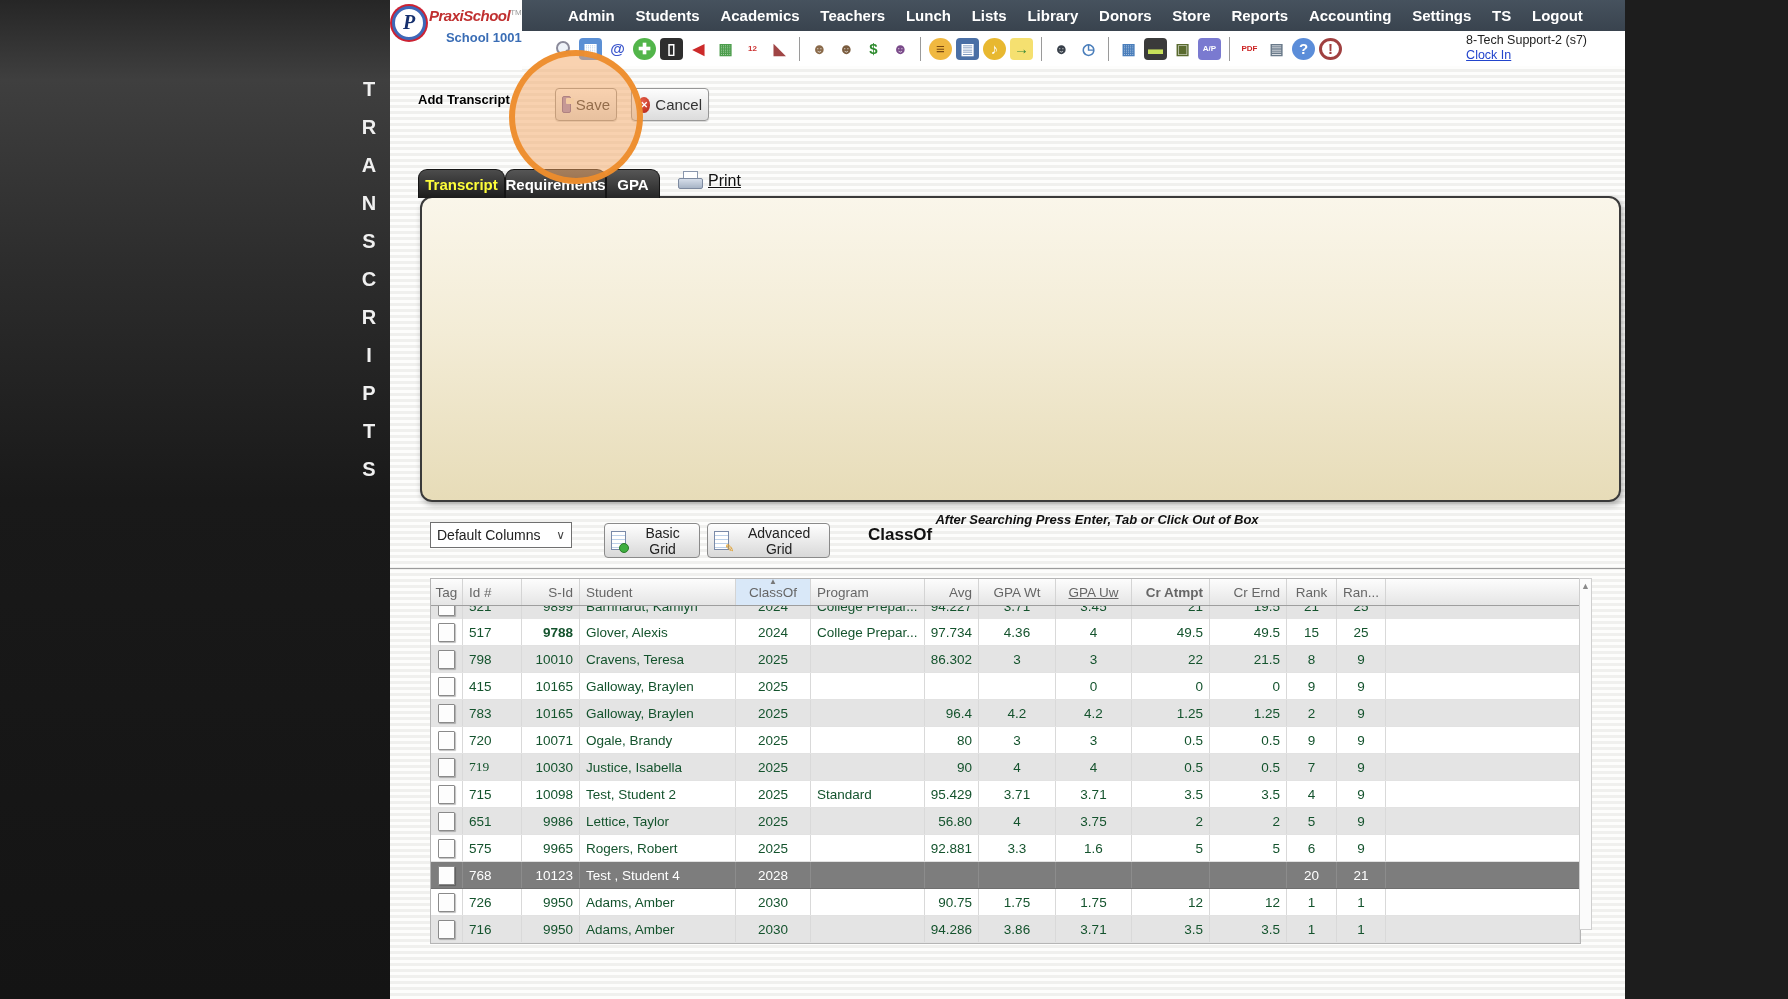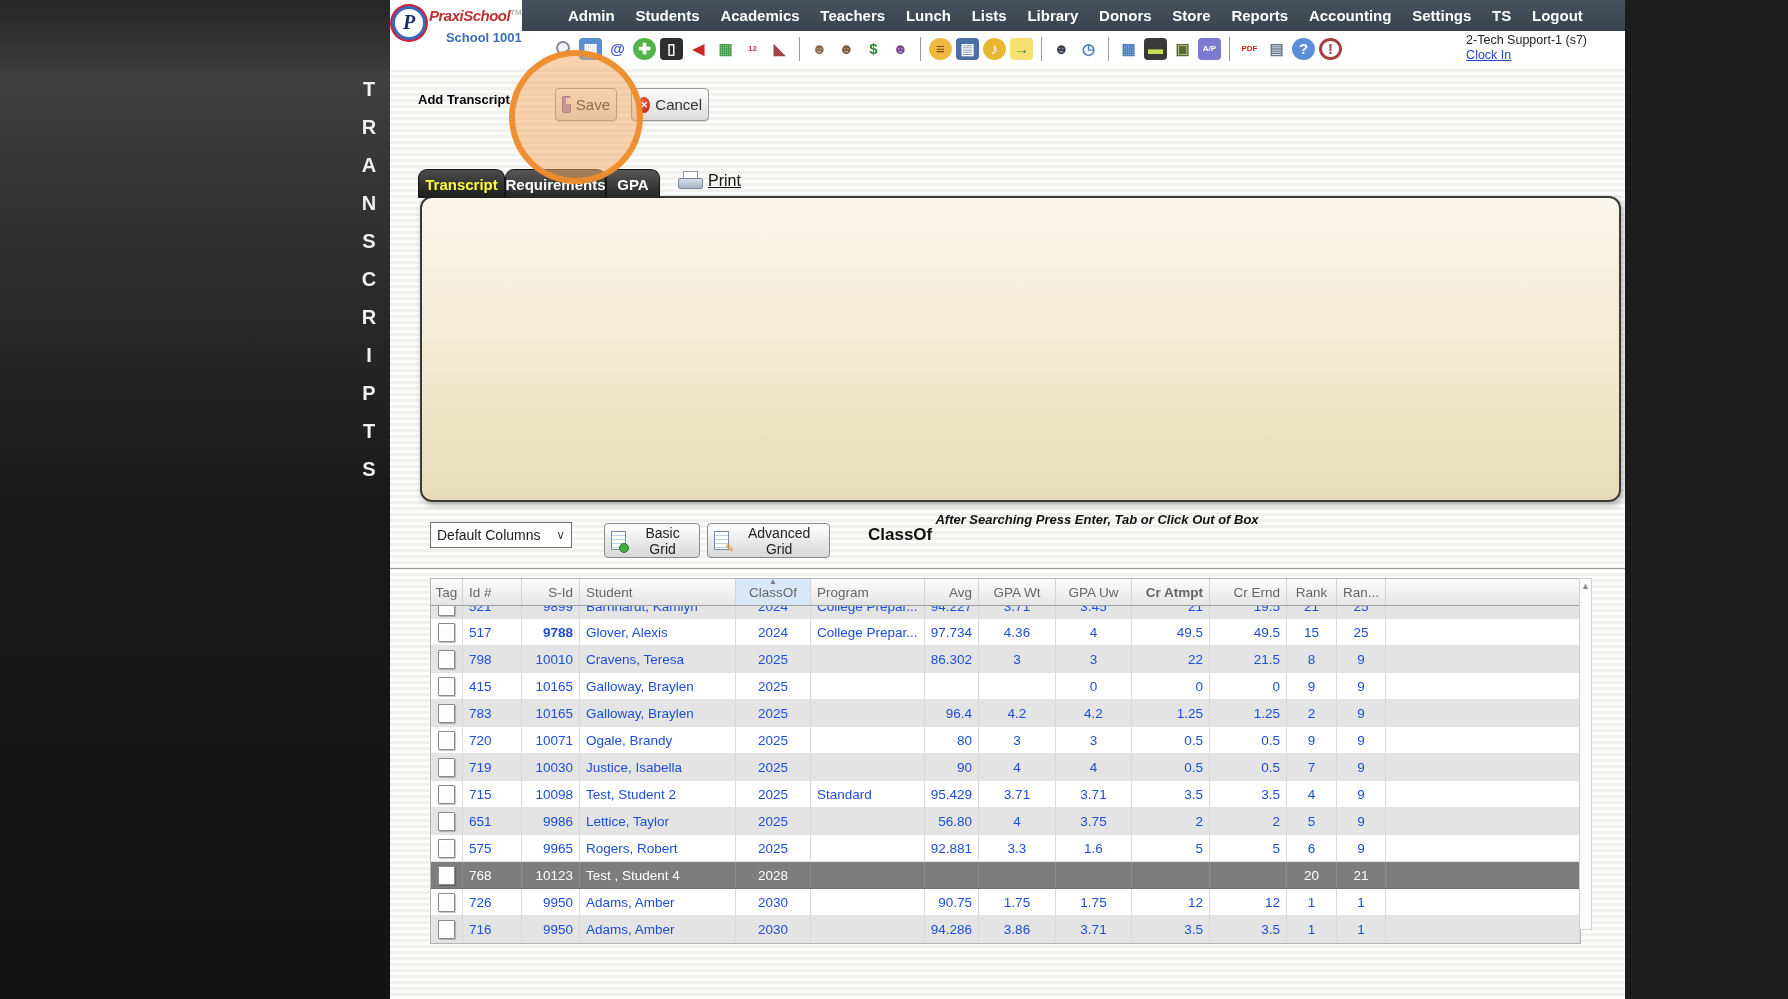--- a/index.html
+++ b/index.html
@@ -99,21 +99,21 @@
   .hsep{position:absolute;left:0;width:1235px;height:1px;background:#9c9c9c;}
 
   
   .grid{position:absolute;left:40px;top:512px;width:1149px;border:1px solid #b5b5b5;background:#fff;font-size:13.5px;}
   .gh{display:flex;height:26px;background:linear-gradient(#fdfdfd,#e5e5e5);border-bottom:1px solid #9e9e9e;}
   .gh .gc{color:#666;display:flex;align-items:center;position:relative;}
   .gc{box-sizing:border-box;border-right:1px solid #d4d4d4;padding:0 6px;overflow:hidden;white-space:nowrap;height:100%;display:flex;align-items:center;}
   .gc.al{justify-content:flex-start;}.gc.ar{justify-content:flex-end;}.gc.ac{justify-content:center;}
   .gh .gc.sorted{background:#d9e8f8;}
   .sort-arrow{position:absolute;top:-1px;left:50%;transform:translateX(-50%);font-size:8px;color:#777;line-height:8px;}
-  .gr{display:flex;height:26px;color:#1d4ed8;background:#fff;border-bottom:1px solid #e2e2e2;cursor:pointer;}
+  .gr{display:flex;height:26px;color:#14532d;background:#fff;border-bottom:1px solid #e2e2e2;cursor:pointer;}
   .gr.alt{background:#e4e4e4;}
   .gr.selected{background:#7d7d7d;color:#fff;border-bottom:1px solid #6f6f6f;}
   .gr .gc{border-right:1px solid #d9d9d9;}
   .gr.selected .gc{border-right:1px solid #8c8c8c;}
   .clipwrap{height:13px;overflow:hidden;}
   .clipwrap .gr{transform:translateY(-13px);}
   .rowcb{width:15px;height:17px;background:#fdfdfd;border:1px solid #8a8a8a;border-radius:1px;
     box-shadow:inset 1px 1px 0 #fff,1px 1px 1px rgba(0,0,0,.25);cursor:pointer;}
   .vtrack{position:absolute;left:1189px;top:512px;width:13px;height:352px;background:#fbfbfb;border:1px solid #cfcfcf;box-sizing:border-box;}
   .vtrack .up{text-align:center;font-size:9px;color:#8a8a8a;line-height:14px;cursor:pointer;}
@@ -195,21 +195,21 @@
           <div class="tico" style="background: rgb(58, 58, 58); color: rgb(200, 224, 90);">▬</div>
           <div class="tico" style="background: rgb(255, 255, 255); color: rgb(90, 107, 47);">▣</div>
           <div class="tico small" style="background: rgb(122, 122, 208); color: rgb(255, 255, 255);">A/P</div>
           <div class="tsep"></div>
           <div class="tico small" style="background: rgb(255, 255, 255); color: rgb(204, 34, 34);">PDF</div>
           <div class="tico" style="background: rgb(255, 255, 255); color: rgb(106, 122, 138);">▤</div>
           <div class="tico round" style="background: rgb(91, 141, 217); color: rgb(255, 255, 255);">?</div>
           <div class="tico round" style="background: rgb(255, 255, 255); color: rgb(160, 64, 64); border: 3px solid rgb(160, 64, 64);">!</div>
         </div>
       <div class="userbox">
-        <div>2-Tech Support-1 (s7)</div>
+        <div>8-Tech Support-2 (s7)</div>
         <a class="clockin">Clock In</a>
       </div>
     </div>
 
     <div class="main">
 
       <div class="abs title" style="left:28px;top:26px;">Add Transcript</div>
       <button class="abs btn" style="left:165px;top:22px;width:62px;height:33px;">
         <span class="icn-floppy"></span>
         <span>Save</span>
@@ -325,21 +325,21 @@
       <div class="grid" id="grid">
           <div class="gh">
             <div class="gc ac" style="flex: 0 0 32px; width: 32px;">Tag</div>
             <div class="gc al" style="flex: 0 0 59px; width: 59px;">Id #</div>
             <div class="gc ar" style="flex: 0 0 58px; width: 58px;">S-Id</div>
             <div class="gc al" style="flex: 0 0 156px; width: 156px;">Student</div>
             <div class="gc ac sorted" style="flex: 0 0 75px; width: 75px;">ClassOf<span class="sort-arrow">▲</span></div>
             <div class="gc al" style="flex: 0 0 114px; width: 114px;">Program</div>
             <div class="gc ar" style="flex: 0 0 54px; width: 54px;">Avg</div>
             <div class="gc ac" style="flex: 0 0 77px; width: 77px;">GPA Wt</div>
-            <div class="gc ac" style="flex: 0 0 76px; width: 76px;">GPA Uw</div>
+            <div class="gc ac" style="flex: 0 0 76px; width: 76px; text-decoration: underline;">GPA Uw</div>
             <div class="gc ar" style="flex: 0 0 78px; width: 78px; font-weight: bold;">Cr Atmpt</div>
             <div class="gc ar" style="flex: 0 0 77px; width: 77px;">Cr Ernd</div>
             <div class="gc ac" style="flex: 0 0 50px; width: 50px;">Rank</div>
             <div class="gc ac" style="flex: 0 0 49px; width: 49px;">Ran...</div>
             <div class="gc al" style="flex: 0 0 194px; width: 194px;"></div>
           </div>
           <div class="clipwrap">
             <div class="gr alt">
               <div class="gc ac" style="flex: 0 0 32px; width: 32px;">
                 <div class="rowcb"></div>
@@ -446,21 +446,21 @@
             <div class="gc ar" style="flex: 0 0 78px; width: 78px;">0.5</div>
             <div class="gc ar" style="flex: 0 0 77px; width: 77px;">0.5</div>
             <div class="gc ac" style="flex: 0 0 50px; width: 50px;">9</div>
             <div class="gc ac" style="flex: 0 0 49px; width: 49px;">9</div>
             <div class="gc al" style="flex: 0 0 194px; width: 194px;"></div>
           </div>
           <div class="gr alt">
             <div class="gc ac" style="flex: 0 0 32px; width: 32px;">
               <div class="rowcb"></div>
             </div>
-            <div class="gc al" style="flex: 0 0 59px; width: 59px;">719</div>
+            <div class="gc al" style="flex: 0 0 59px; width: 59px; font-family: Liberation Serif, serif;">719</div>
             <div class="gc ar" style="flex: 0 0 58px; width: 58px;">10030</div>
             <div class="gc al" style="flex: 0 0 156px; width: 156px;">Justice, Isabella</div>
             <div class="gc ac" style="flex: 0 0 75px; width: 75px;">2025</div>
             <div class="gc al" style="flex: 0 0 114px; width: 114px;"></div>
             <div class="gc ar" style="flex: 0 0 54px; width: 54px;">90</div>
             <div class="gc ac" style="flex: 0 0 77px; width: 77px;">4</div>
             <div class="gc ac" style="flex: 0 0 76px; width: 76px;">4</div>
             <div class="gc ar" style="flex: 0 0 78px; width: 78px;">0.5</div>
             <div class="gc ar" style="flex: 0 0 77px; width: 77px;">0.5</div>
             <div class="gc ac" style="flex: 0 0 50px; width: 50px;">7</div>

